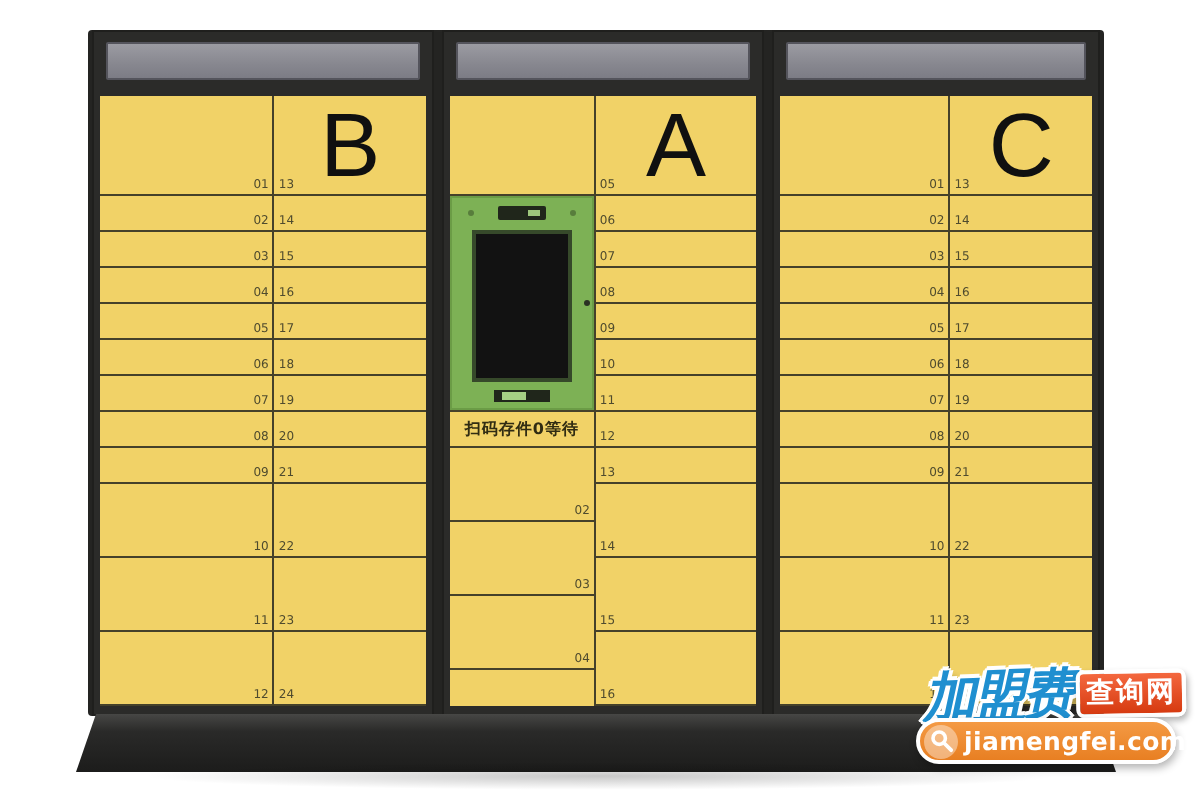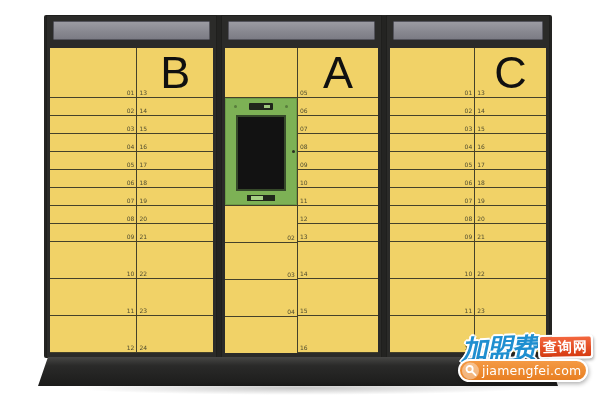--- a/index.html
+++ b/index.html
@@ -55,21 +55,21 @@
     text-shadow:-2px 0 0 #fff,2px 0 0 #fff,0 -2px 0 #fff,0 2px 0 #fff,
                 -1px -1px 0 #fff,1px -1px 0 #fff,-1px 1px 0 #fff,1px 1px 0 #fff,3px 3px 3px rgba(0,0,0,.35);}
   .wm-badge{margin-left:2px;background:linear-gradient(180deg,#f4683f,#d63a10);border:2px solid #fff;
     border-radius:4px;color:#fff;font-size:14px;line-height:1;font-weight:bold;padding:3px 3px;
     letter-spacing:1px;box-shadow:1px 2px 3px rgba(0,0,0,.3);transform:rotate(1deg);white-space:nowrap;}
   .wm-pill{position:absolute;left:458px;top:359px;width:130px;height:23px;box-sizing:border-box;z-index:5;
     background:linear-gradient(180deg,#f49a44,#e87f22);border:2px solid #fff;border-radius:14px;
     display:flex;align-items:center;box-shadow:1px 2px 4px rgba(0,0,0,.3);}
   .wm-icon{position:absolute;left:2px;top:50%;transform:translateY(-50%);width:17px;height:17px;
     background:rgba(255,255,255,.4);border-radius:50%;display:flex;align-items:center;justify-content:center;}
-  .wm-domain{margin-left:22px;font-size:12.5px;font-weight:normal;color:#fff;letter-spacing:.2px;white-space:nowrap;}
+  .wm-domain{margin-left:22px;font-size:12.5px;font-weight:bold;color:#fff;letter-spacing:.2px;white-space:nowrap;}
 </style>
 </head>
 <body>
 
 <div class="stage">
   <div class="unit">
 
     <div class="cabinet cab-b">
       <div class="header">
         <div class="strip"></div>
@@ -162,20 +162,23 @@
       <div class="grid">
         <div class="col w47" id="a-left">
             <div class="cell h-large"></div>
             <div class="panel">
               <div class="scan"></div>
               <div class="scan-dot sd-l"></div>
               <div class="scan-dot sd-r"></div>
               <div class="screen"></div>
               <div class="slot"></div>
               <div class="keydot"></div>
+            </div>
+            <div class="notice">
+              <span>扫码存件0等待</span>
             </div>
             <div class="cell h-tall">
               <span class="num num-r">02</span>
             </div>
             <div class="cell h-tall">
               <span class="num num-r">03</span>
             </div>
             <div class="cell h-tall">
               <span class="num num-r">04</span>
             </div>

